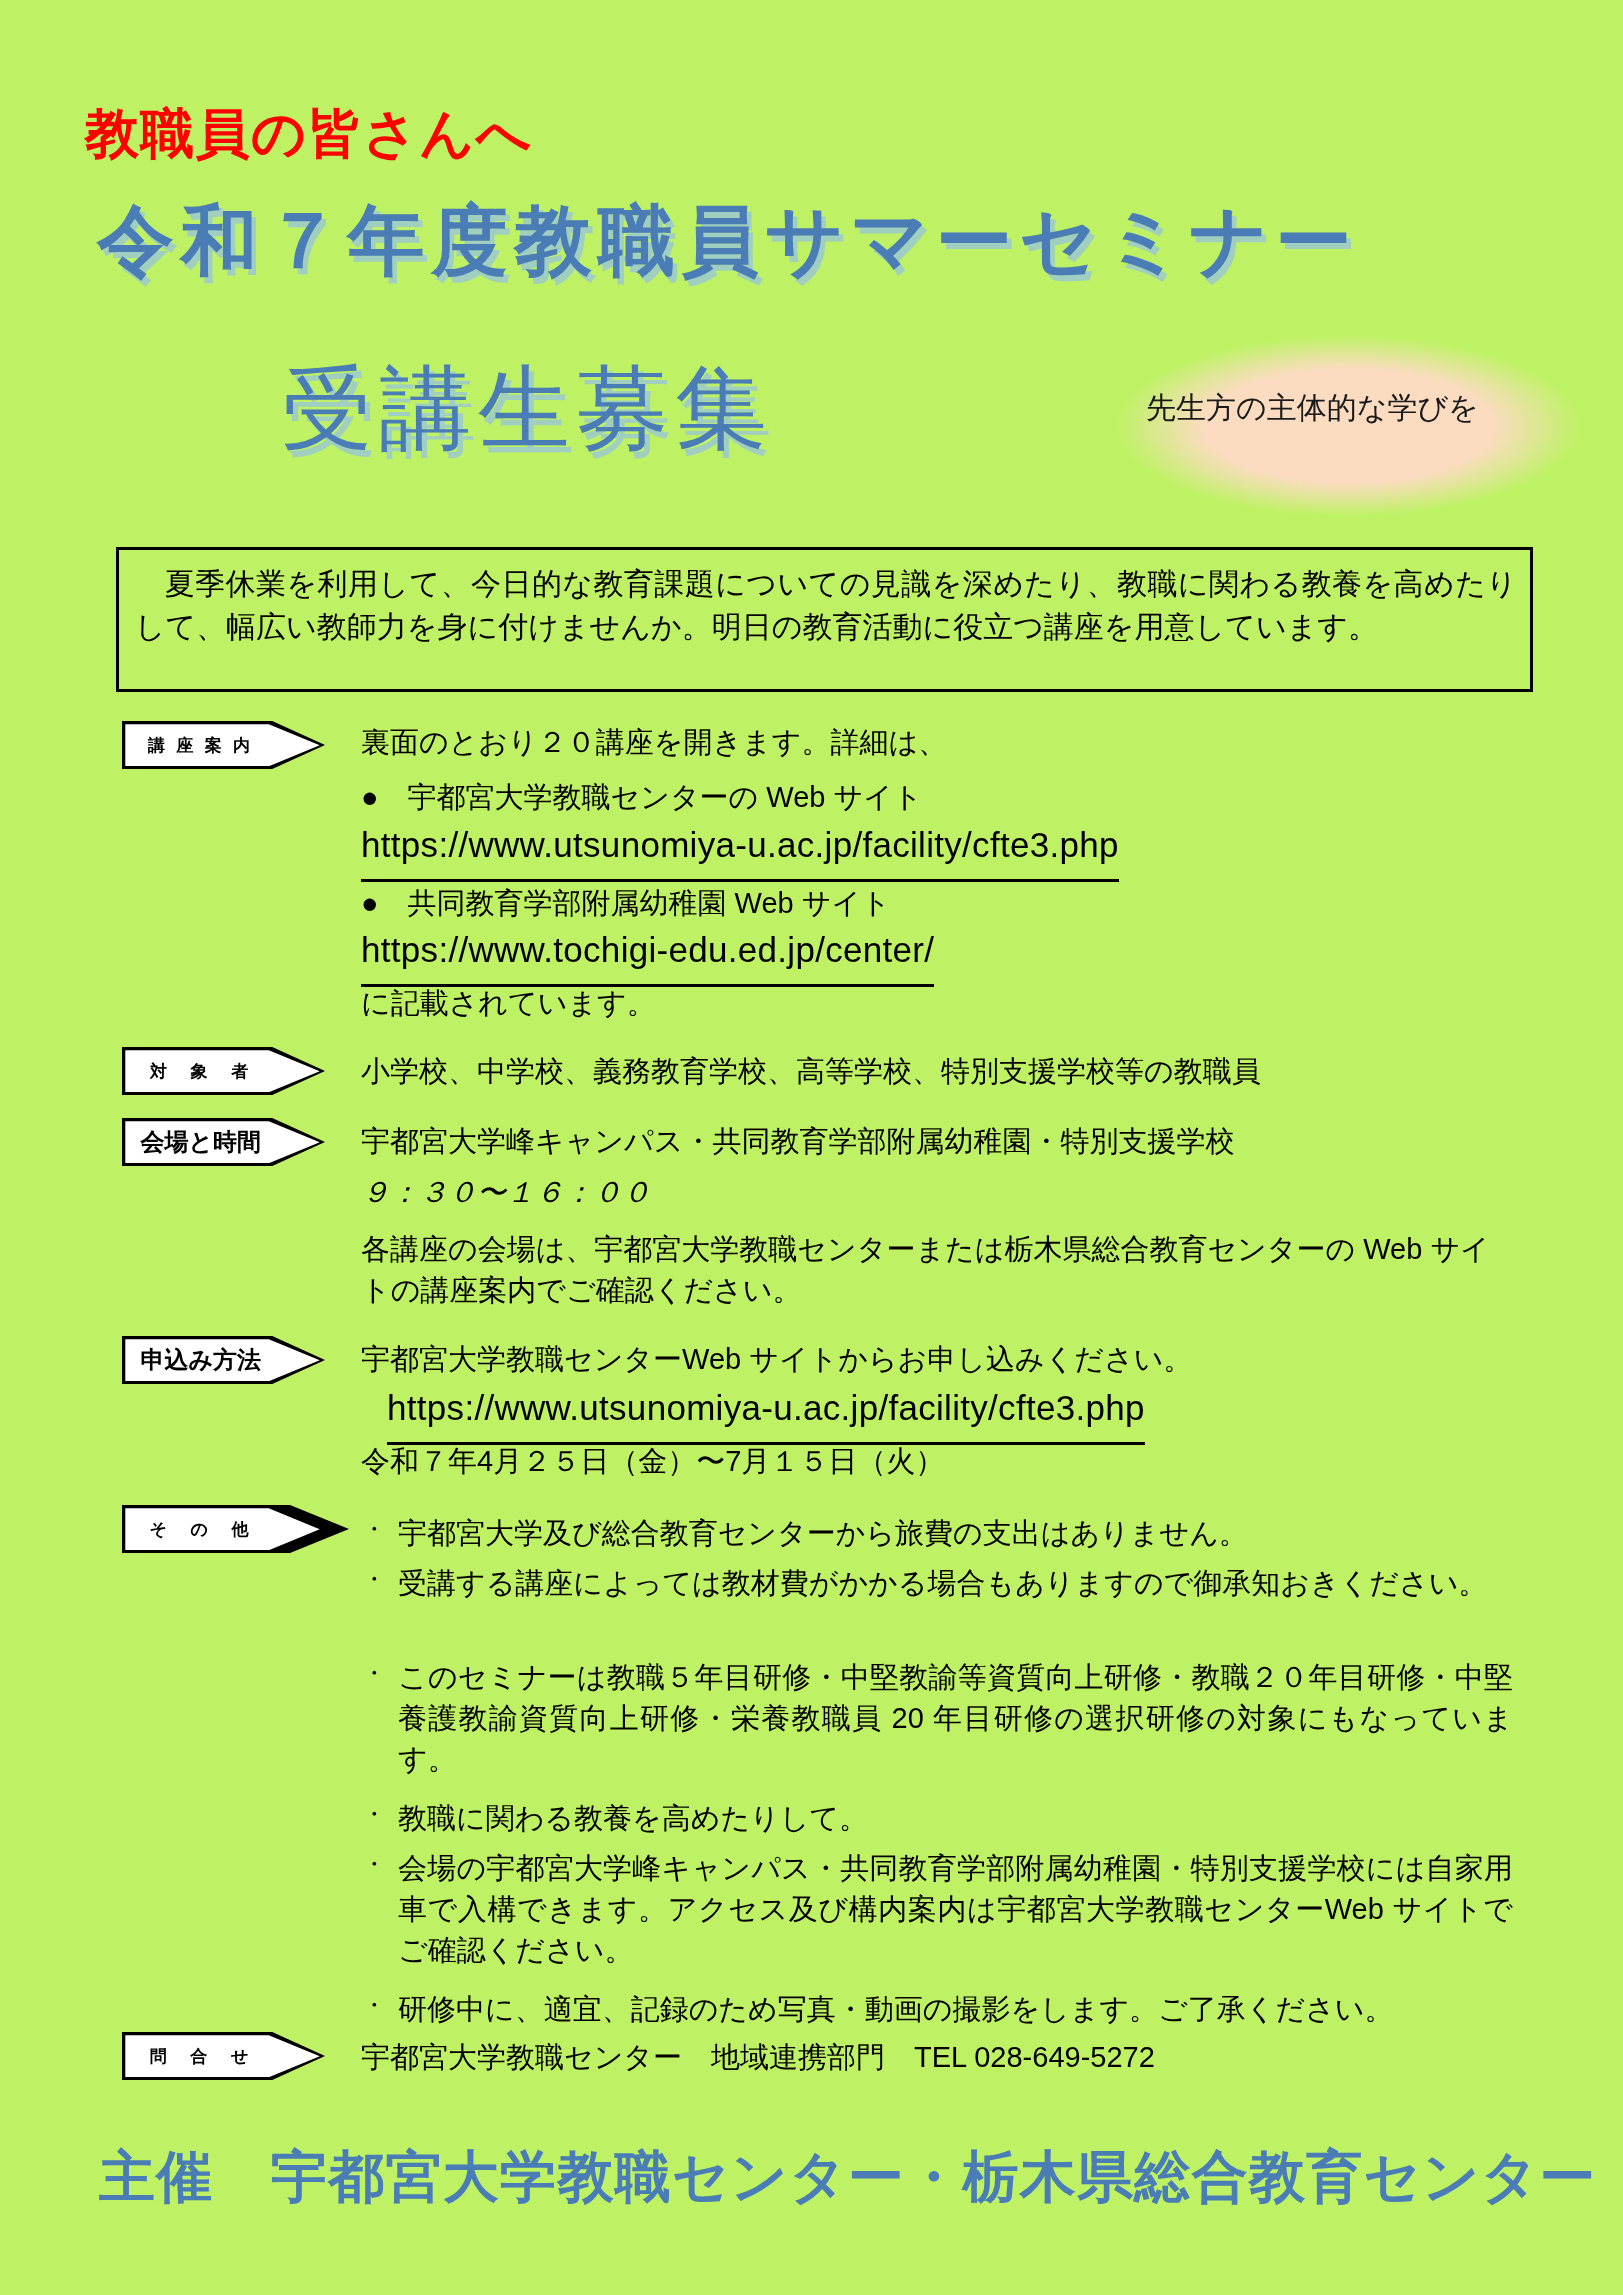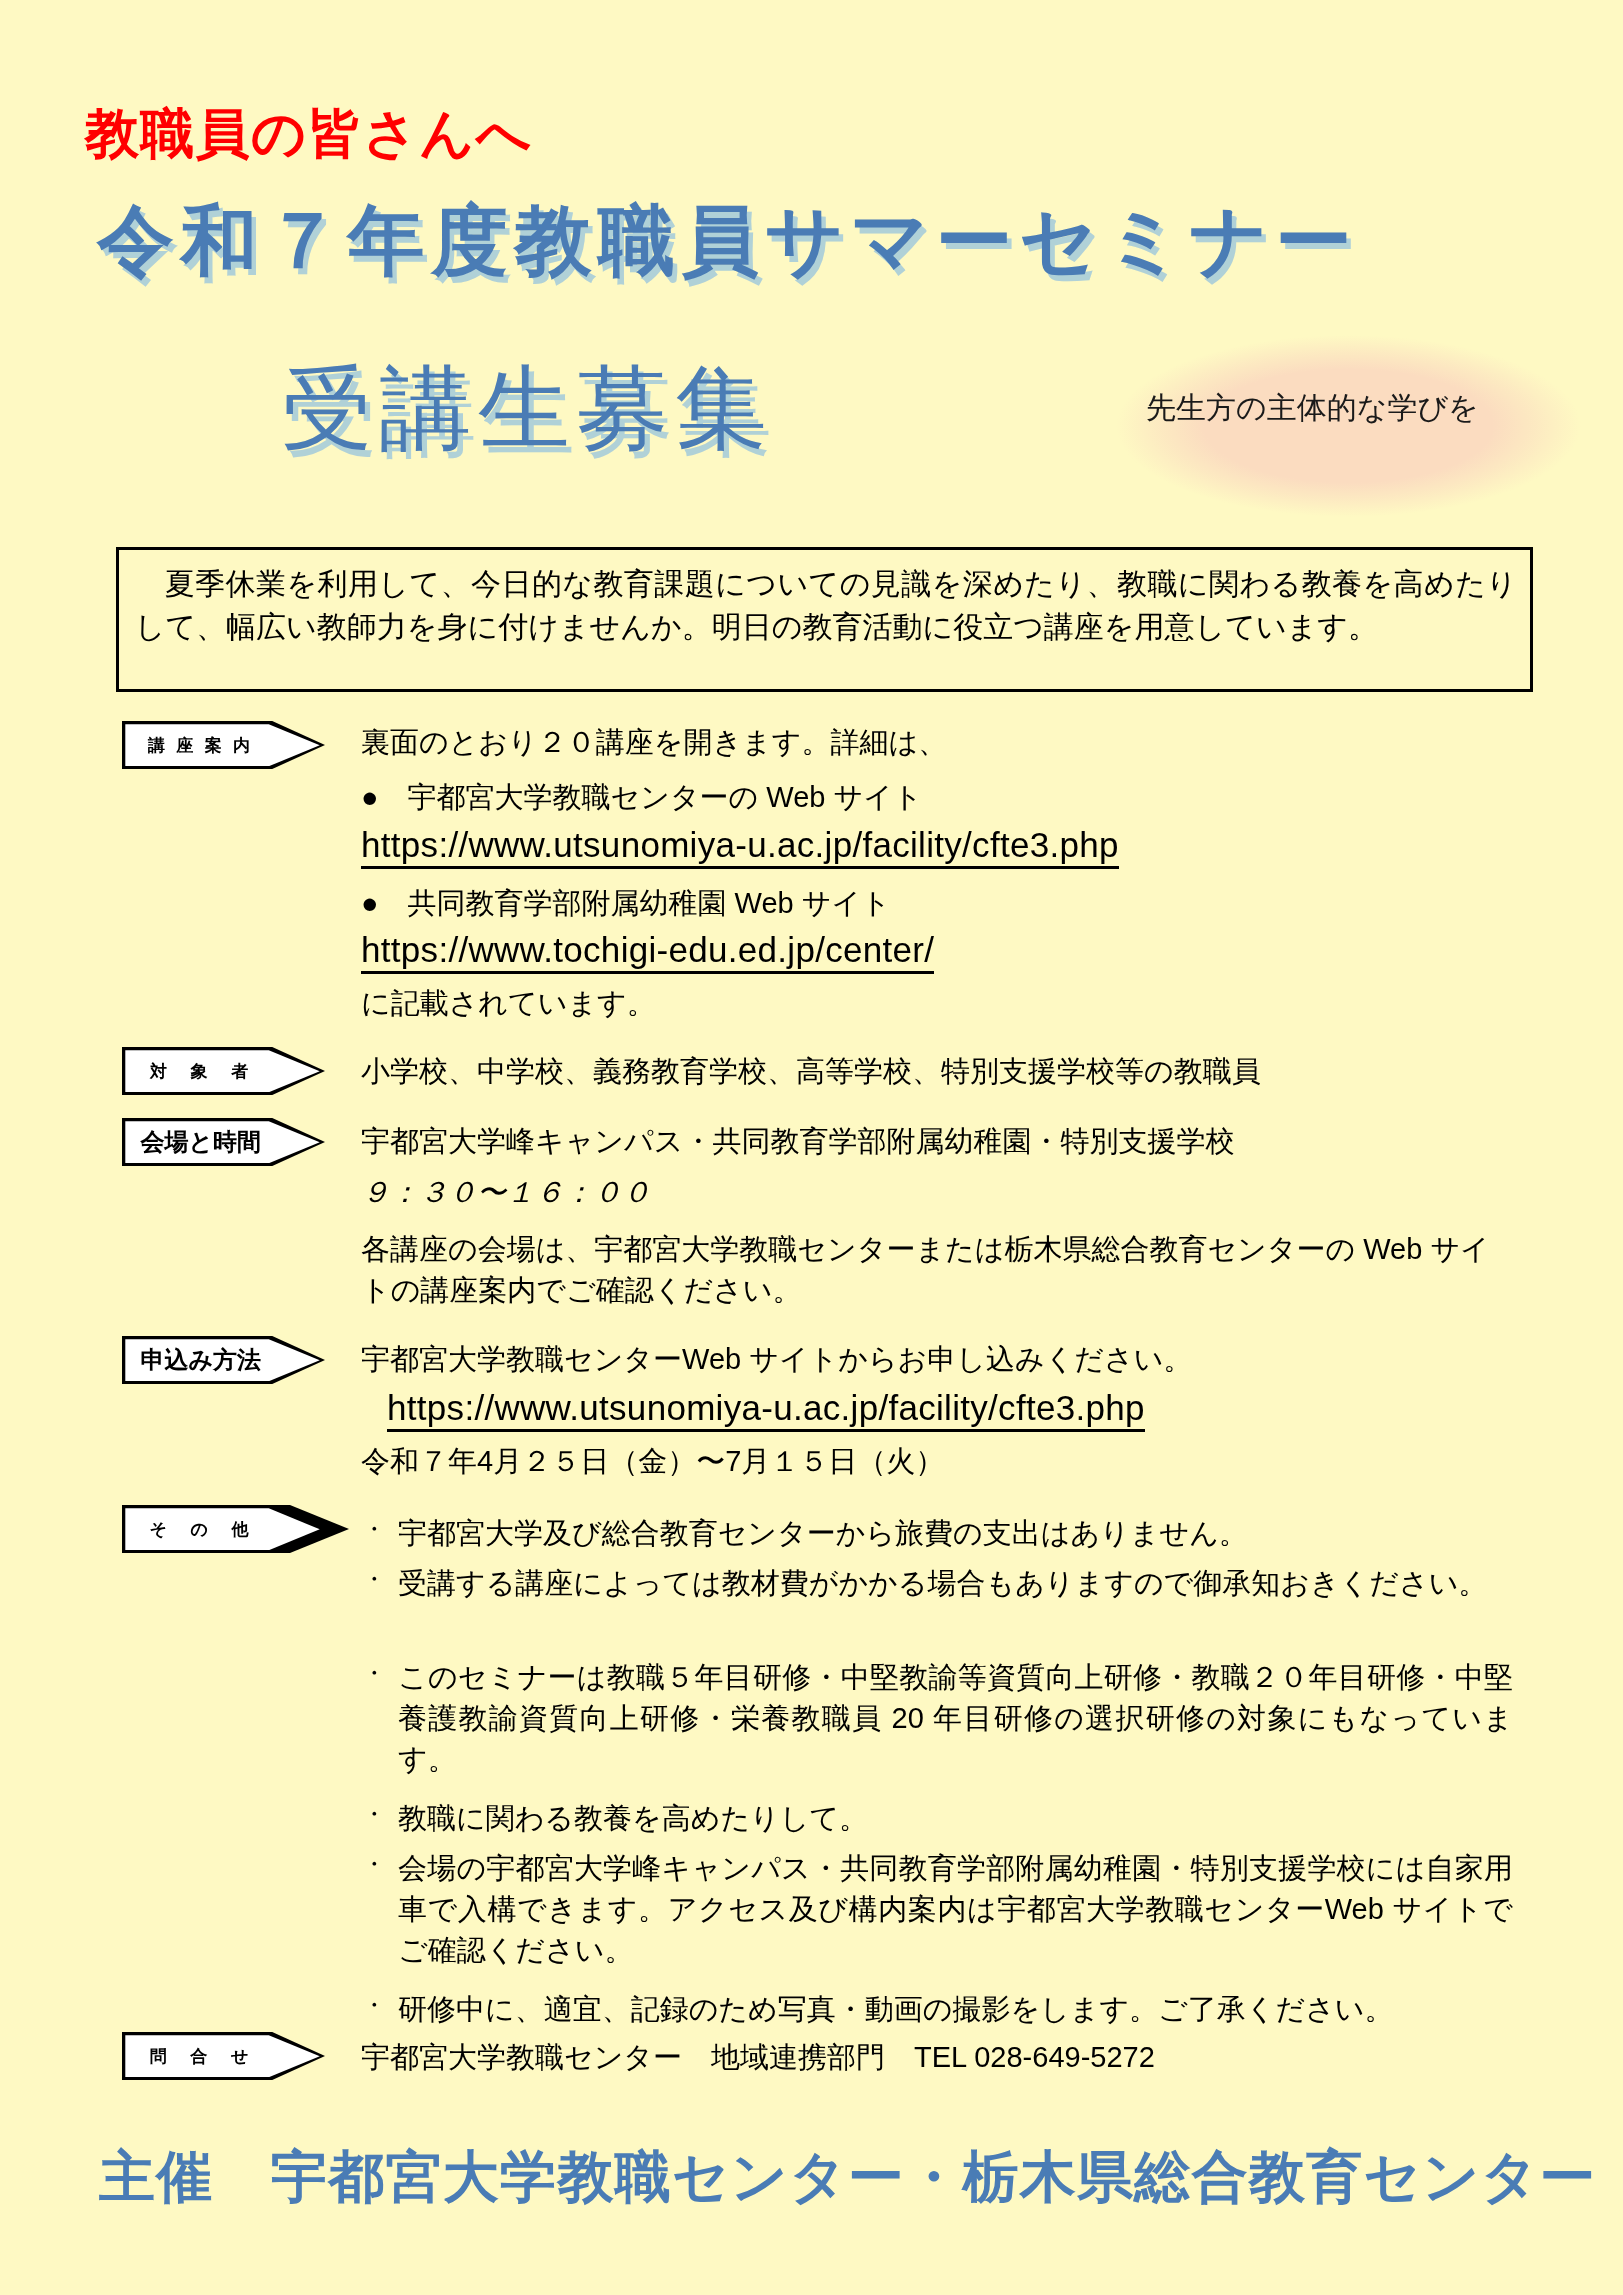--- a/index.html
+++ b/index.html
@@ -8,21 +8,21 @@
     background: #ffffff;
   }
   body {
     font-family: "Liberation Sans", "DejaVu Sans", sans-serif;
     color: #000000;
   }
   #page {
     position: relative;
     width: 1623px;
     height: 2295px;
-    background: #fef9c3;
+    background: #bef264;
     overflow: hidden;
   }
 
   
   .kv-red {
     position: absolute;
     left: 85px;
     top: 98px;
     font-size: 54px;
     font-weight: bold;
@@ -145,21 +145,21 @@
     line-height: 1.42;
     color: #000000;
   }
   .url {
     position: absolute;
     font-size: 35px;
     line-height: 1.0;
     letter-spacing: 0.3px;
     color: #000000;
     border-bottom: 3.3px solid #000000;
-    padding-bottom: 4px;
+    padding-bottom: 17px;
     white-space: nowrap;
   }
 
   
   .li {
     position: absolute;
     font-size: 29px;
     line-height: 1.42;
     color: #000000;
   }

